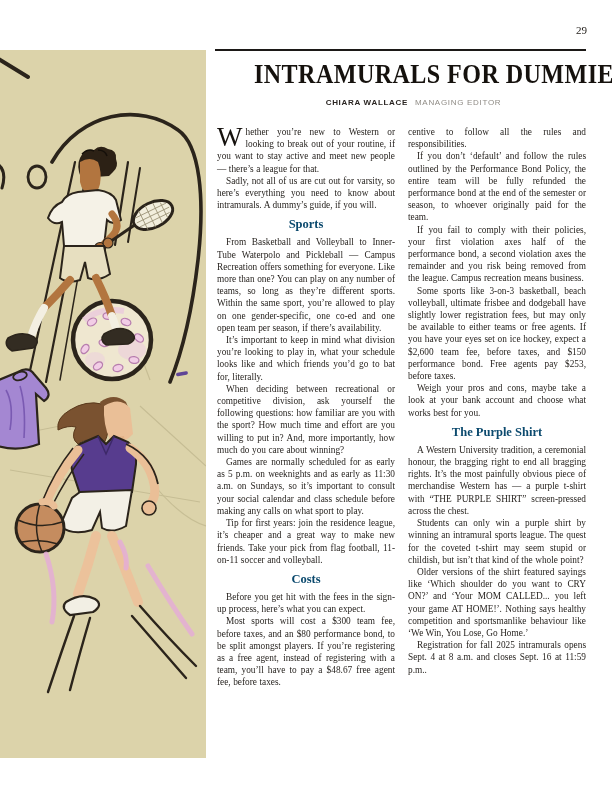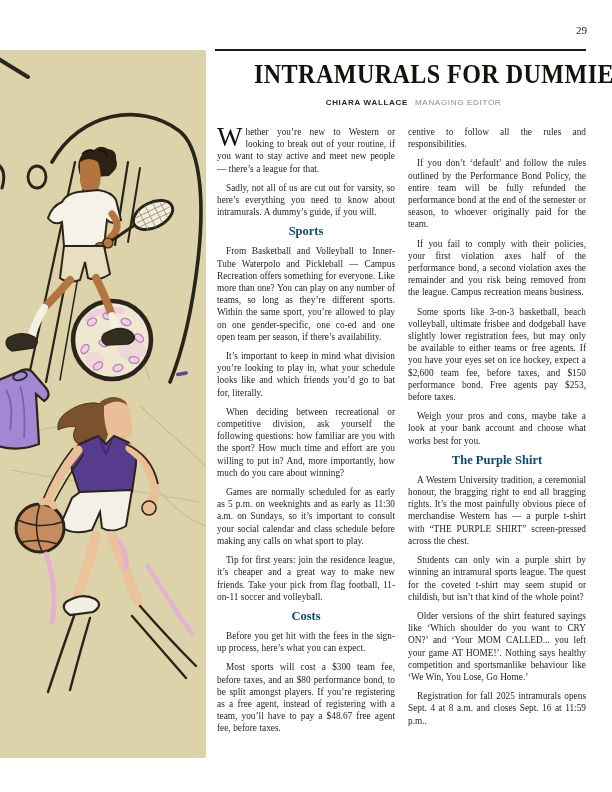--- a/index.html
+++ b/index.html
@@ -22,21 +22,21 @@
   }
   .byline { margin-top:7px; font-family:"Liberation Sans", sans-serif; font-size:8px; letter-spacing:0.7px; }
   .byline .author { font-weight:bold; color:#2a2522; }
   .byline .role { font-weight:normal; color:#8f8b85; margin-left:4px; }
   .cols { position:absolute; left:217px; top:126px; width:369px; display:flex; gap:13px; }
   .col { width:179px; }
   .para {
     margin:0; font-size:9.3px; line-height:12.2px; text-align:justify;
     color:#221e1a; word-spacing:0.2px;
   }
-  .indent { text-indent:9px;margin-top:7px; }
+  .indent { text-indent:9px; }
   .dropcap::first-letter {
     float:left; font-size:27px; line-height:21px; padding:1px 3px 0 0; color:#15110d;
   }
   .subhead {
     margin:6px 0 5px; font-size:12.5px; line-height:14px; font-weight:bold;
     text-align:center; color:#0c4a6e; font-family:"Liberation Serif", serif;
   }
 </style>
 </head>
 <body>

